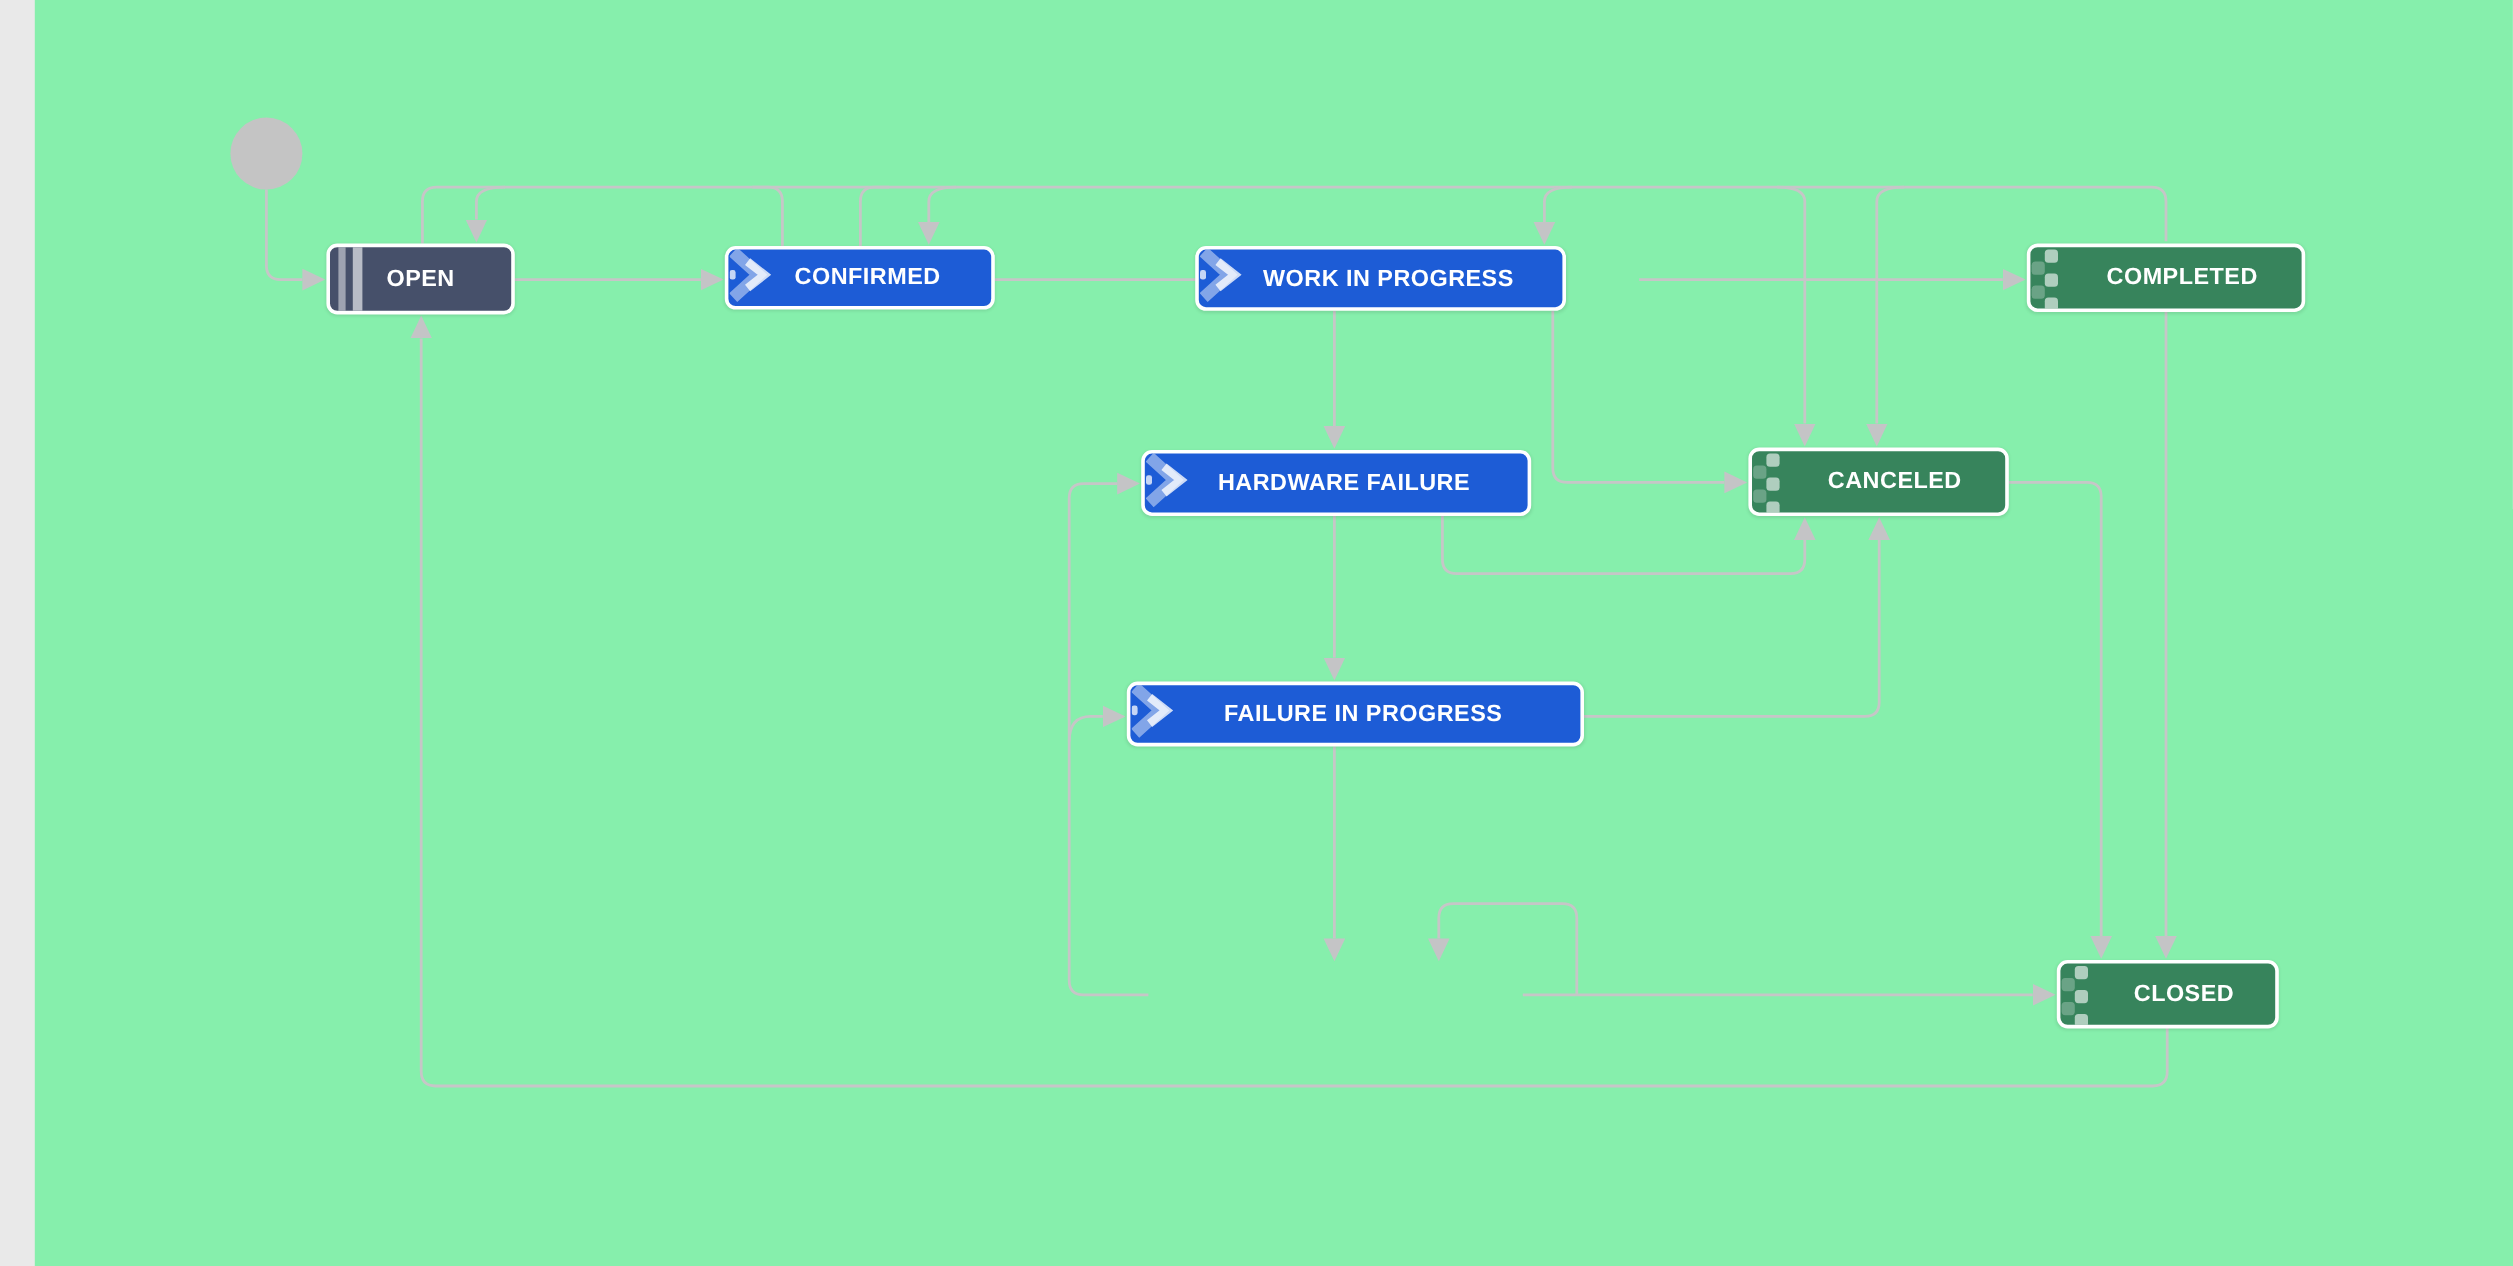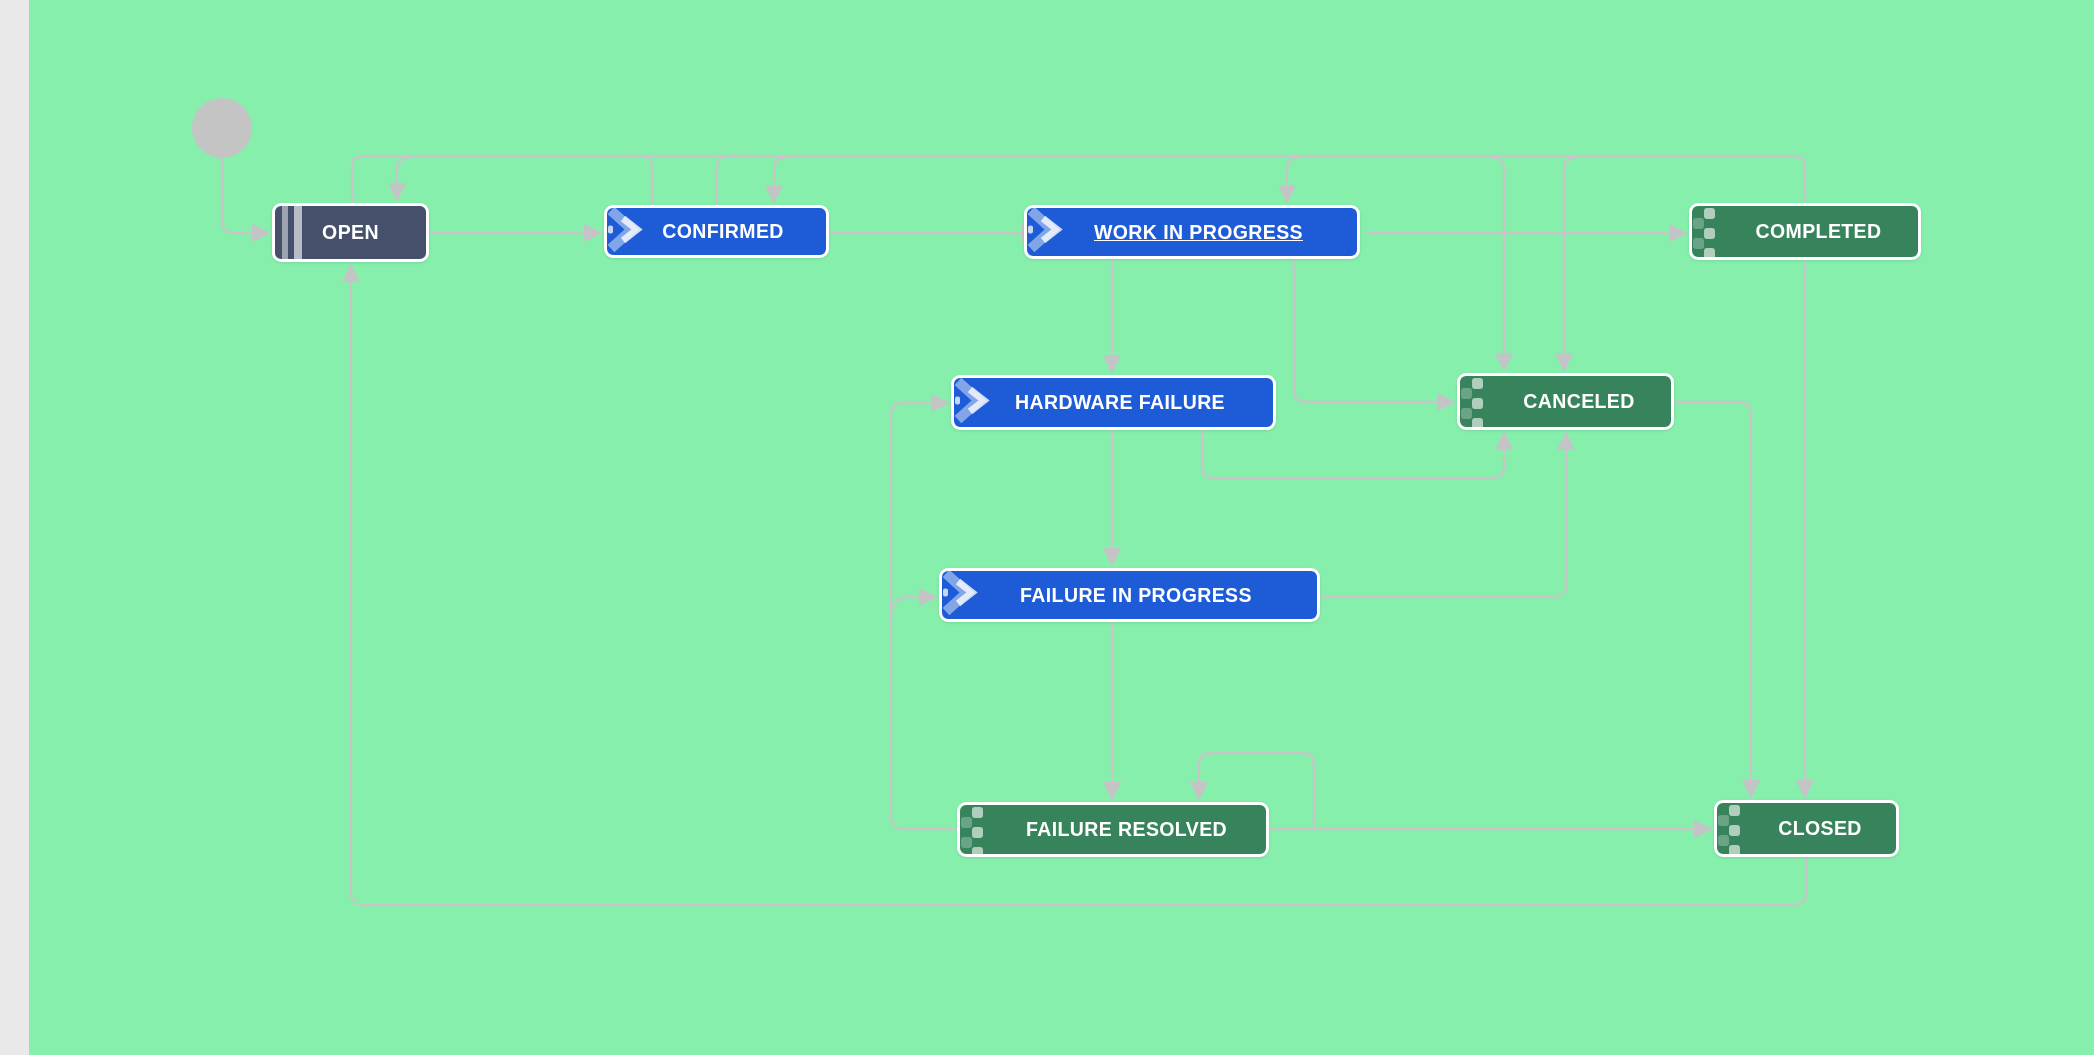--- a/index.html
+++ b/index.html
@@ -135,21 +135,21 @@
     <span class="chevron-icon">
       <svg width="42" height="46" viewBox="0 0 42 46">
           <path d="M3 4 L24 23 L3 42" stroke="rgba(255,255,255,.45)" stroke-width="10" fill="none"></path>
           <path d="M15 12 L29 23 L15 34" stroke="rgba(255,255,255,.78)" stroke-width="7" fill="none"></path>
           <rect x="0" y="19" width="5" height="8" rx="2" fill="rgba(255,255,255,.75)"></rect>
         </svg>
     </span>
     <span class="label">CONFIRMED</span>
   </div>
 
-  <div class="node node-blue" style="left:995px;top:205px;width:336px;height:54px;text-decoration:underline;">
+  <div class="node node-blue" style="left:967px;top:205px;width:309px;height:54px;">
     <span class="chevron-icon">
       <svg width="42" height="46" viewBox="0 0 42 46">
           <path d="M3 4 L24 23 L3 42" stroke="rgba(255,255,255,.45)" stroke-width="10" fill="none"></path>
           <path d="M15 12 L29 23 L15 34" stroke="rgba(255,255,255,.78)" stroke-width="7" fill="none"></path>
           <rect x="0" y="19" width="5" height="8" rx="2" fill="rgba(255,255,255,.75)"></rect>
         </svg>
     </span>
     <span class="label">WORK IN PROGRESS</span>
   </div>
 
@@ -190,30 +190,20 @@
     <span class="chevron-icon">
       <svg width="42" height="46" viewBox="0 0 42 46">
           <path d="M3 4 L24 23 L3 42" stroke="rgba(255,255,255,.45)" stroke-width="10" fill="none"></path>
           <path d="M15 12 L29 23 L15 34" stroke="rgba(255,255,255,.78)" stroke-width="7" fill="none"></path>
           <rect x="0" y="19" width="5" height="8" rx="2" fill="rgba(255,255,255,.75)"></rect>
         </svg>
     </span>
     <span class="label">FAILURE IN PROGRESS</span>
   </div>
 
-  <div class="node node-green" style="left:928px;top:802px;width:312px;height:55px;">
-    <span class="checker-icon">
-      <i class="bright c2r1"></i>
-        <i class="dim c1r2"></i>
-        <i class="bright c2r3"></i>
-        <i class="dim c1r4"></i>
-        <i class="bright c2r5"></i>
-    </span>
-    <span class="label">FAILURE RESOLVED</span>
-  </div>
 
   <div class="node node-green" style="left:1685px;top:800px;width:185px;height:57px;justify-content:center;">
     <span class="checker-icon">
       <i class="bright c2r1"></i>
         <i class="dim c1r2"></i>
         <i class="bright c2r3"></i>
         <i class="dim c1r4"></i>
         <i class="bright c2r5"></i>
     </span>
     <span class="label">CLOSED</span>

